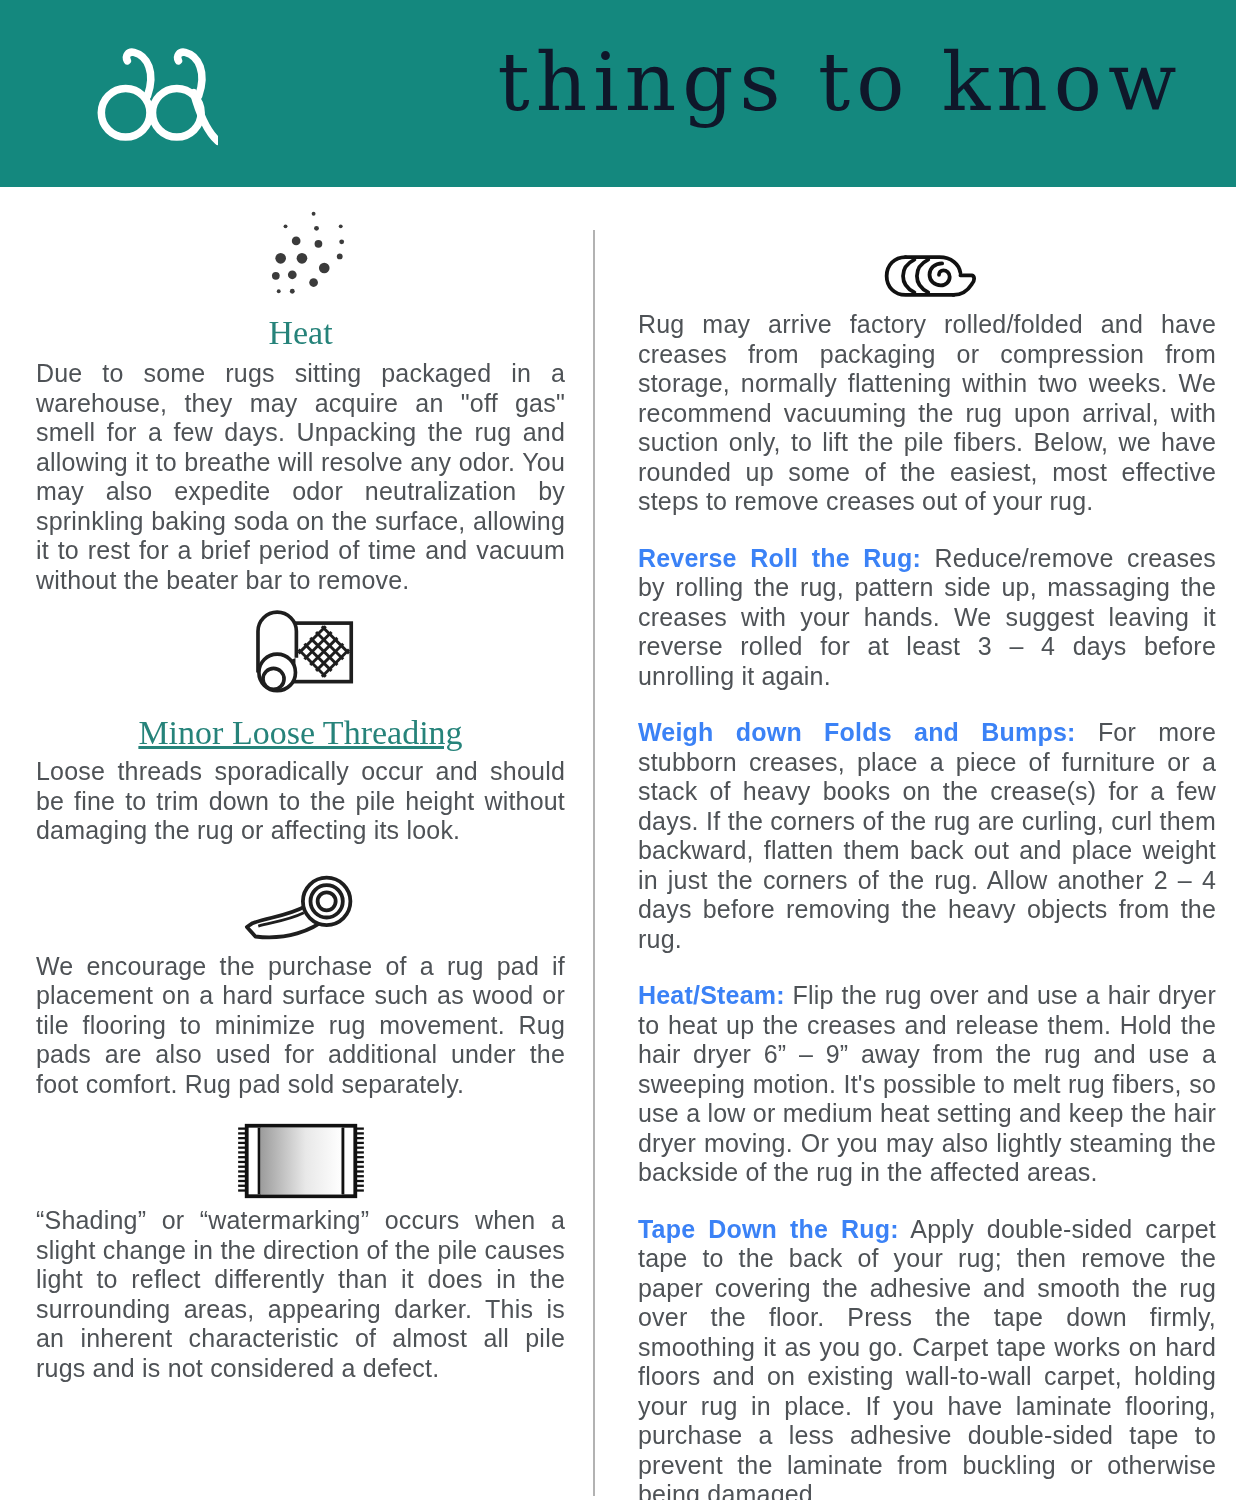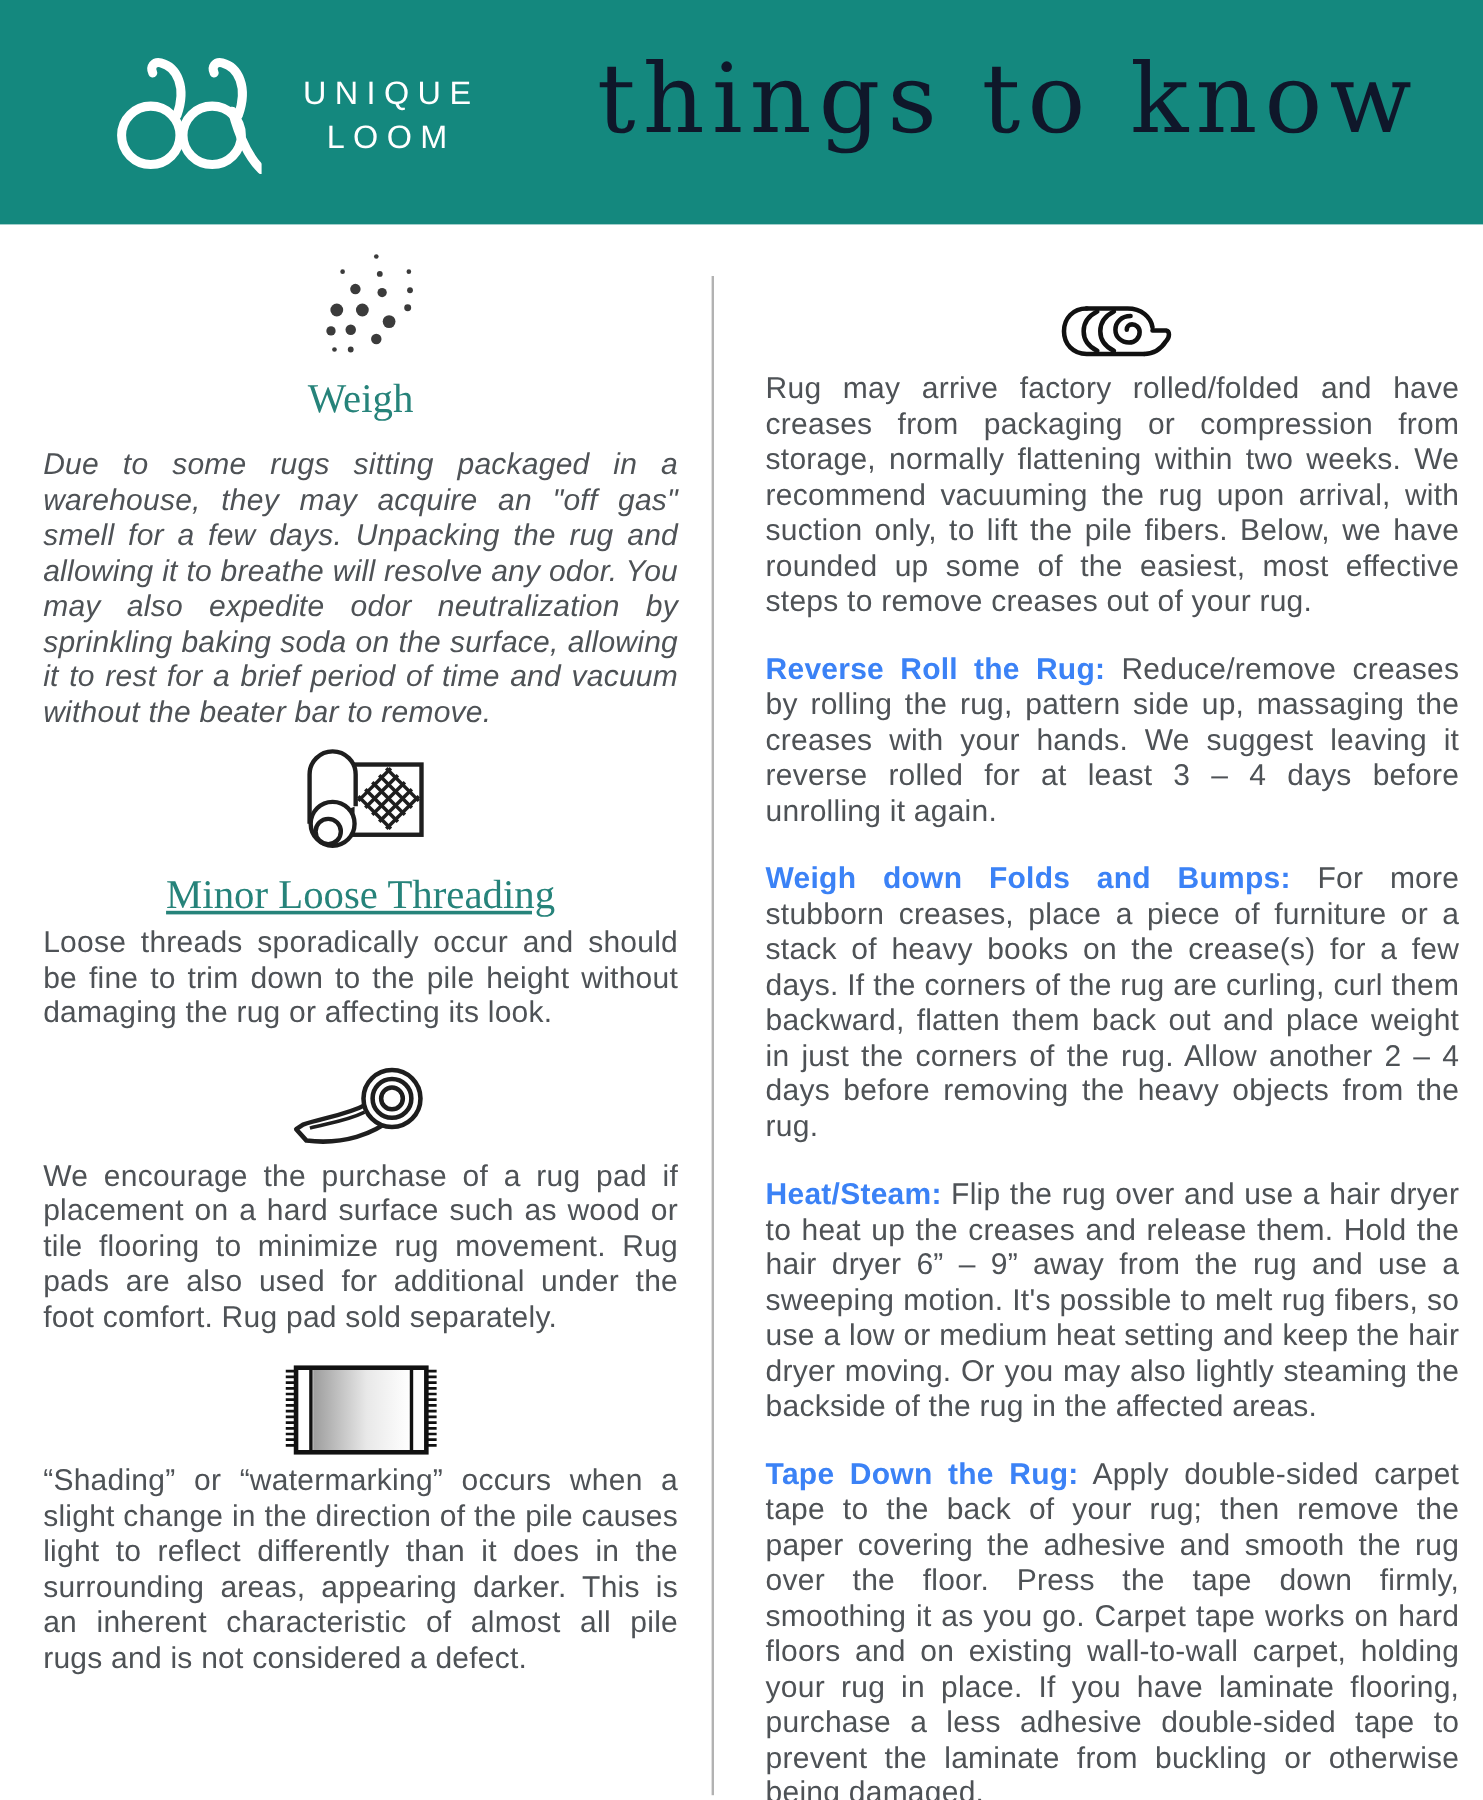--- a/index.html
+++ b/index.html
@@ -24,21 +24,21 @@
   .icon-wrap{text-align:center;}
   h2{margin:0;text-align:center;font-family:"Liberation Serif",serif;font-weight:400;
      font-size:34px;line-height:40px;color:#26837a;}
   p{margin:0;text-align:justify;font-size:25px;line-height:29.5px;color:#4e5256;
     letter-spacing:0.2px;}
   p strong{color:#3b82f6;font-weight:700;}
 
   
   .l-icon-1{margin-top:20px;height:92px;}
   .l-h-1{margin-top:14px;}
-  .l-p-1{margin-top:20px;font-style:italic;}
+  .l-p-1{margin-top:6px;}
   .l-icon-2{margin-top:8px;height:96px;}
   .l-h-2{margin-top:14px;text-decoration:underline;}
   .l-p-2{margin-top:4px;}
   .l-icon-3{margin-top:24px;height:76px;}
   .l-h-3{margin-top:14px;}
   .l-p-3{margin-top:6px;}
   .l-icon-4{margin-top:22px;height:80px;}
   .l-h-4{margin-top:26px;}
   .l-p-4{margin-top:5px;}
 
@@ -54,24 +54,20 @@
 <div class="header" style="background:#14887E;">
   <svg class="logo-mark" width="126" height="104" viewBox="0 0 150 124" fill="none">
     <g stroke="#ffffff" stroke-width="9" stroke-linecap="round" fill="none">
       <circle cx="40" cy="82" r="29"></circle>
       <circle cx="101" cy="82" r="29"></circle>
       <path d="M66,62 C76,34 66,14 50,10 C43,8.5 39,14 42,20"></path>
       <path d="M127,62 C137,34 127,14 111,10 C104,8.5 100,14 103,20"></path>
       <path d="M121,58 C128,84 137,104 150,116"></path>
     </g>
   </svg>
-  <div class="brand-text">
-    <div>UNIQUE</div>
-    <div>LOOM</div>
-  </div>
   <div class="page-title">things to know</div>
 </div>
 
 <div class="divider"></div>
 
 <div class="col col-left">
 
   <div class="icon-wrap l-icon-1">
     <svg width="100" height="92" viewBox="0 0 100 95" fill="#3b3b3b">
       <circle cx="63" cy="7" r="2"></circle>
@@ -85,21 +81,21 @@
         <circle cx="51" cy="53" r="5.5"></circle>
       <circle cx="90" cy="51" r="3"></circle>
         <circle cx="74" cy="63" r="5.5"></circle>
         <circle cx="24" cy="71" r="4"></circle>
       <circle cx="41" cy="70" r="4.5"></circle>
         <circle cx="63" cy="78" r="4.5"></circle>
         <circle cx="27" cy="87" r="2"></circle>
       <circle cx="41" cy="87" r="2.5"></circle>
     </svg>
   </div>
-  <h2 class="l-h-1">Weigh</h2>
+  <h2 class="l-h-1">Heat</h2>
   <p class="l-p-1">Due to some rugs sitting packaged in a warehouse, they may acquire an "off gas" smell for a few days. Unpacking the rug and allowing it to breathe will resolve any odor. You may also expedite odor neutralization by sprinkling baking soda on the surface, allowing it to rest for a brief period of time and vacuum without the beater bar to remove.</p>
 
   <div class="icon-wrap l-icon-2">
     <svg width="115" height="96" viewBox="0 0 125 105">
       <rect x="55" y="22" width="63" height="64" fill="#ffffff" stroke="#1e1e1e" stroke-width="4"></rect>
       <g stroke="#1e1e1e" stroke-width="3.2">
         <g transform="translate(88,53) rotate(45)">
           <line x1="-18" y1="-21" x2="-18" y2="21"></line>
             <line x1="-9" y1="-21" x2="-9" y2="21"></line>
           <line x1="0" y1="-21" x2="0" y2="21"></line>

